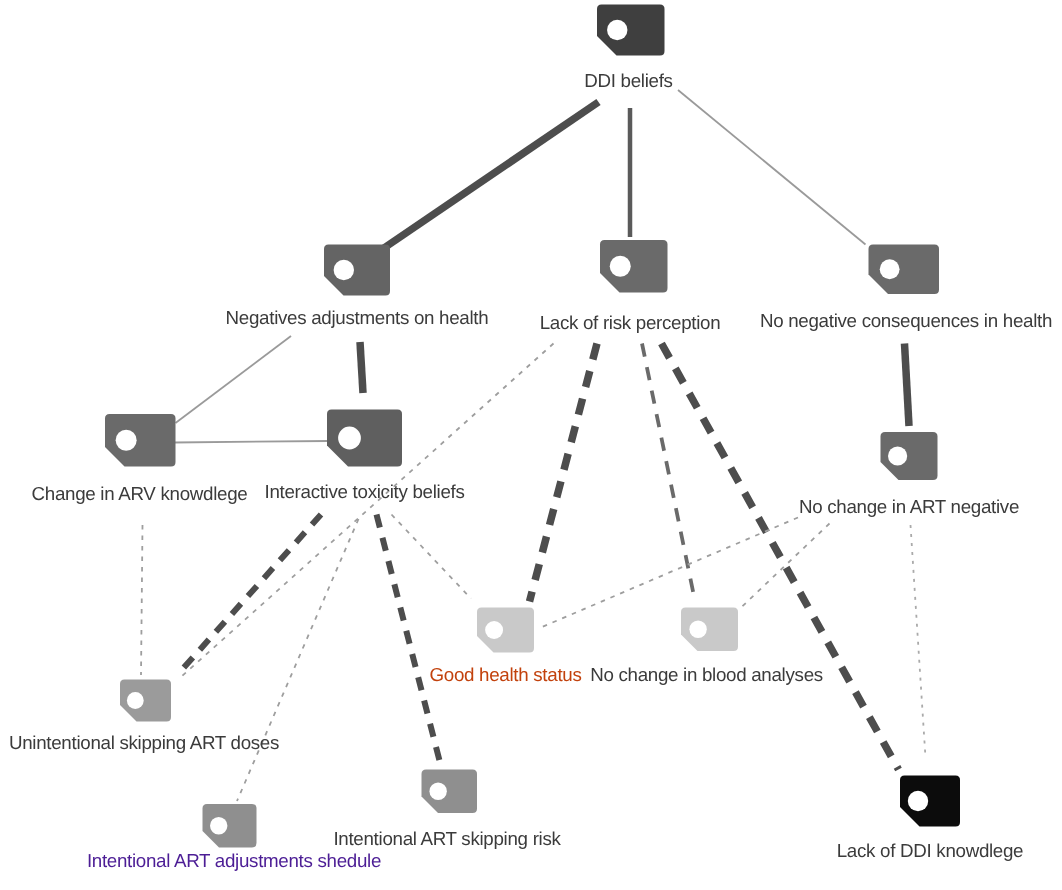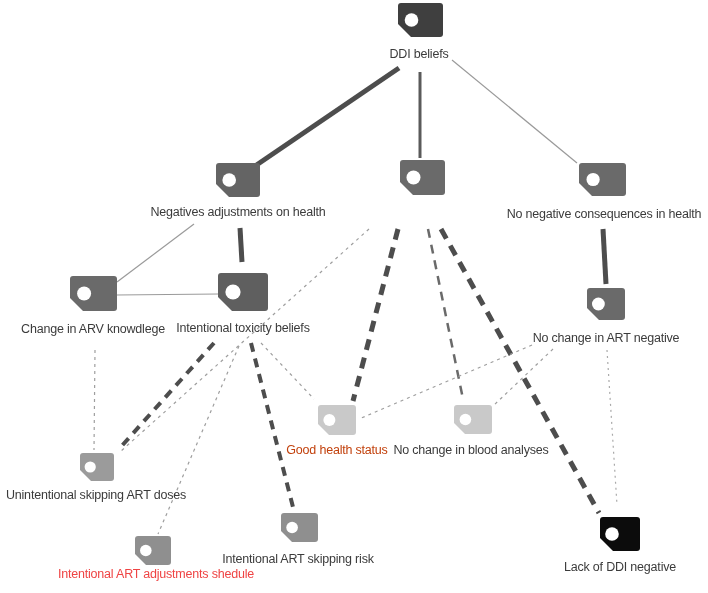--- a/index.html
+++ b/index.html
@@ -92,23 +92,24 @@
         <path d="M284,513 L315,513 Q318,513 318,516 L318,539 Q318,542 315,542 L292,542 L281,531 L281,516 Q281,513 284,513 Z" fill="#8f8f8f"></path>
         <circle cx="292.1" cy="527.5" r="5.800000000000001" fill="#ffffff"></circle>
       </g>
       <g>
         <path d="M603,517 L637,517 Q640,517 640,520 L640,548 Q640,551 637,551 L613,551 L600,538 L600,520 Q600,517 603,517 Z" fill="#0c0c0c"></path>
         <circle cx="612" cy="534" r="6.800000000000001" fill="#ffffff"></circle>
       </g>
     </svg>
     <div class="node-label" style="left: 419px; top: 47px; color: rgb(59, 59, 59); text-align: right;">DDI beliefs</div>
     <div class="node-label" style="left: 238px; top: 205px; color: rgb(59, 59, 59);">Negatives adjustments on health</div>
+    <div class="node-label" style="left: 420px; top: 208px; color: rgb(59, 59, 59);">Lack of risk perception</div>
     <div class="node-label" style="left: 604px; top: 207px; color: rgb(59, 59, 59);">No negative consequences in health</div>
     <div class="node-label" style="left: 93px; top: 322px; color: rgb(59, 59, 59);">Change in ARV knowdlege</div>
-    <div class="node-label" style="left: 243px; top: 321px; color: rgb(59, 59, 59);">Intentional toxicity beliefs</div>
+    <div class="node-label" style="left: 243px; top: 321px; color: rgb(59, 59, 59);">Interactive toxicity beliefs</div>
     <div class="node-label" style="left: 606px; top: 331px; color: rgb(59, 59, 59);">No change in ART negative</div>
     <div class="node-label" style="left: 337px; top: 443px; color: #c2410c;">Good health status</div>
     <div class="node-label" style="left: 471px; top: 443px; color: rgb(59, 59, 59);">No change in blood analyses</div>
     <div class="node-label" style="left: 96px; top: 488px; color: rgb(59, 59, 59);">Unintentional skipping ART doses</div>
-    <div class="node-label" style="left: 156px; top: 567px; color: #ef4444;">Intentional ART adjustments shedule</div>
+    <div class="node-label" style="left: 156px; top: 567px; color: #4c1d95;">Intentional ART adjustments shedule</div>
     <div class="node-label" style="left: 298px; top: 552px; color: rgb(59, 59, 59);">Intentional ART skipping risk</div>
-    <div class="node-label" style="left: 620px; top: 560px; color: rgb(59, 59, 59);">Lack of DDI negative</div>
+    <div class="node-label" style="left: 620px; top: 560px; color: rgb(59, 59, 59);">Lack of DDI knowdlege</div>
   </div>
 
 </body></html>

